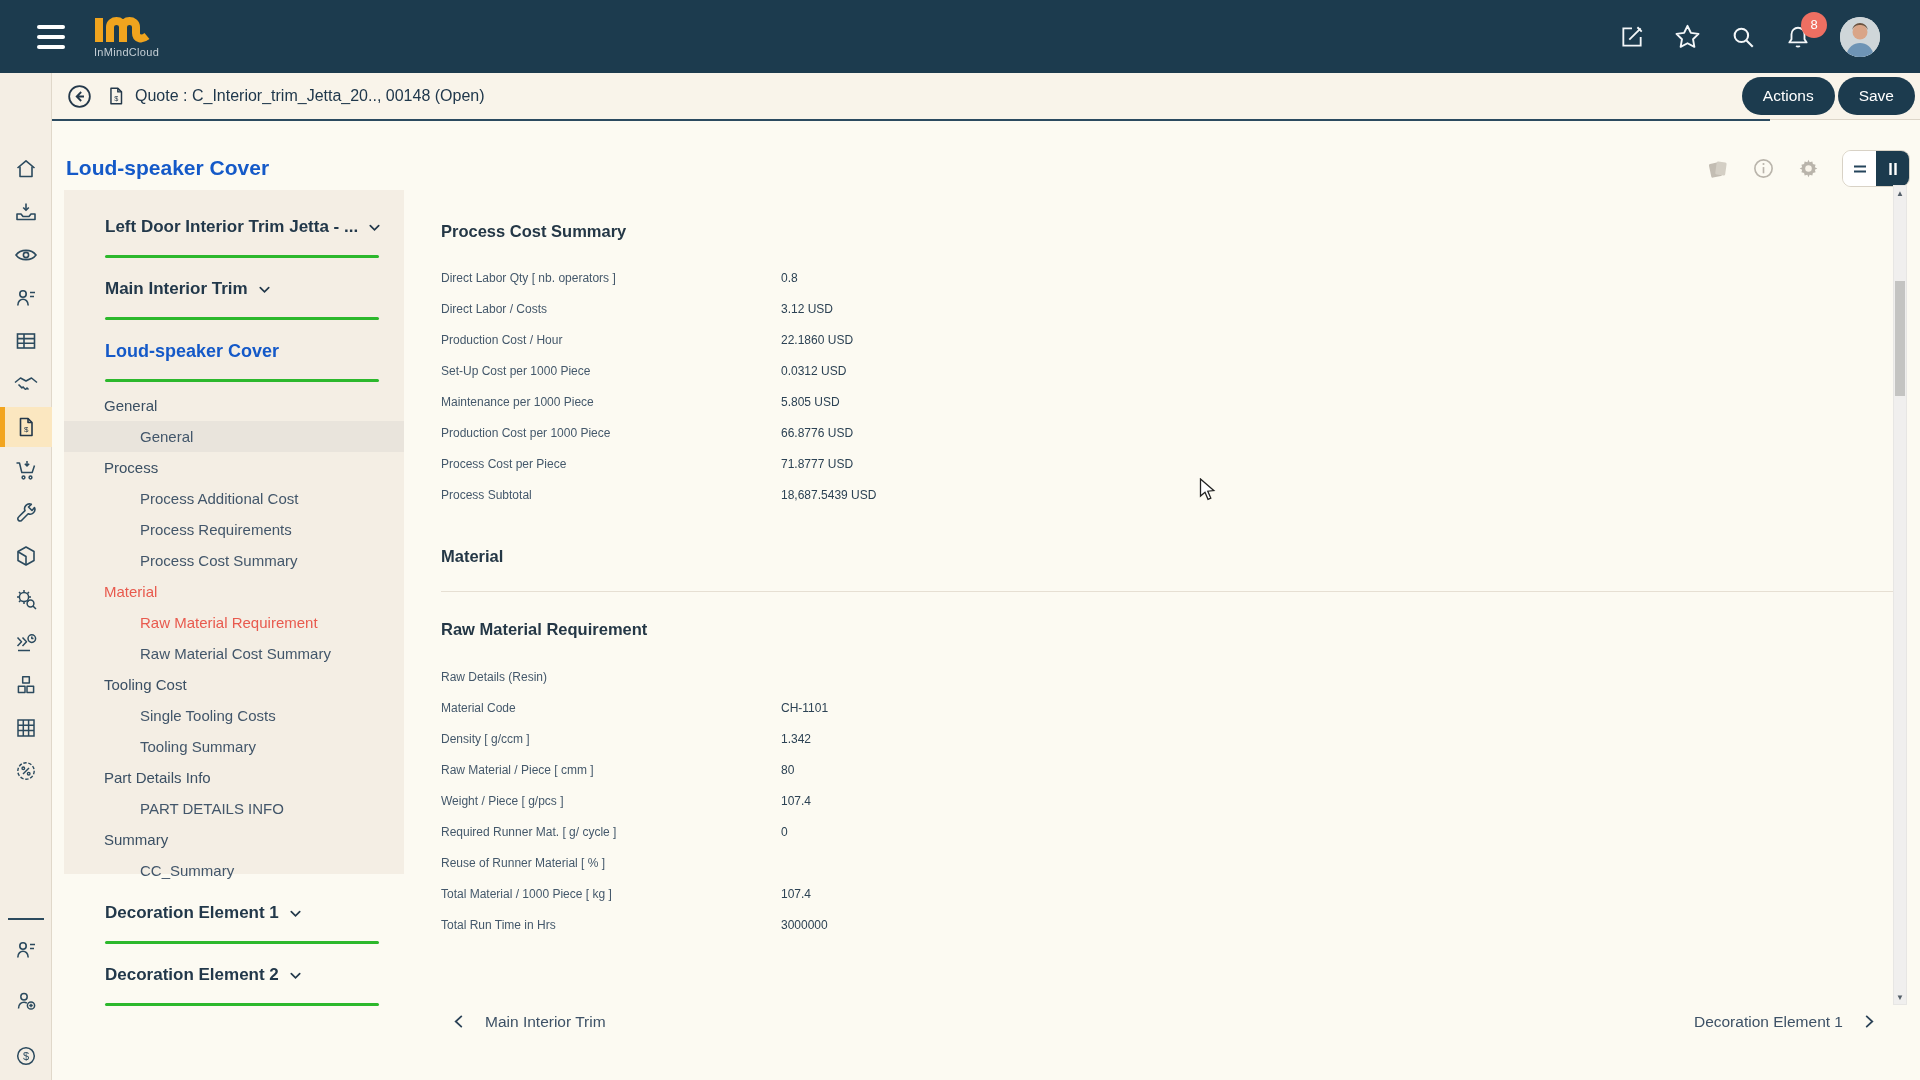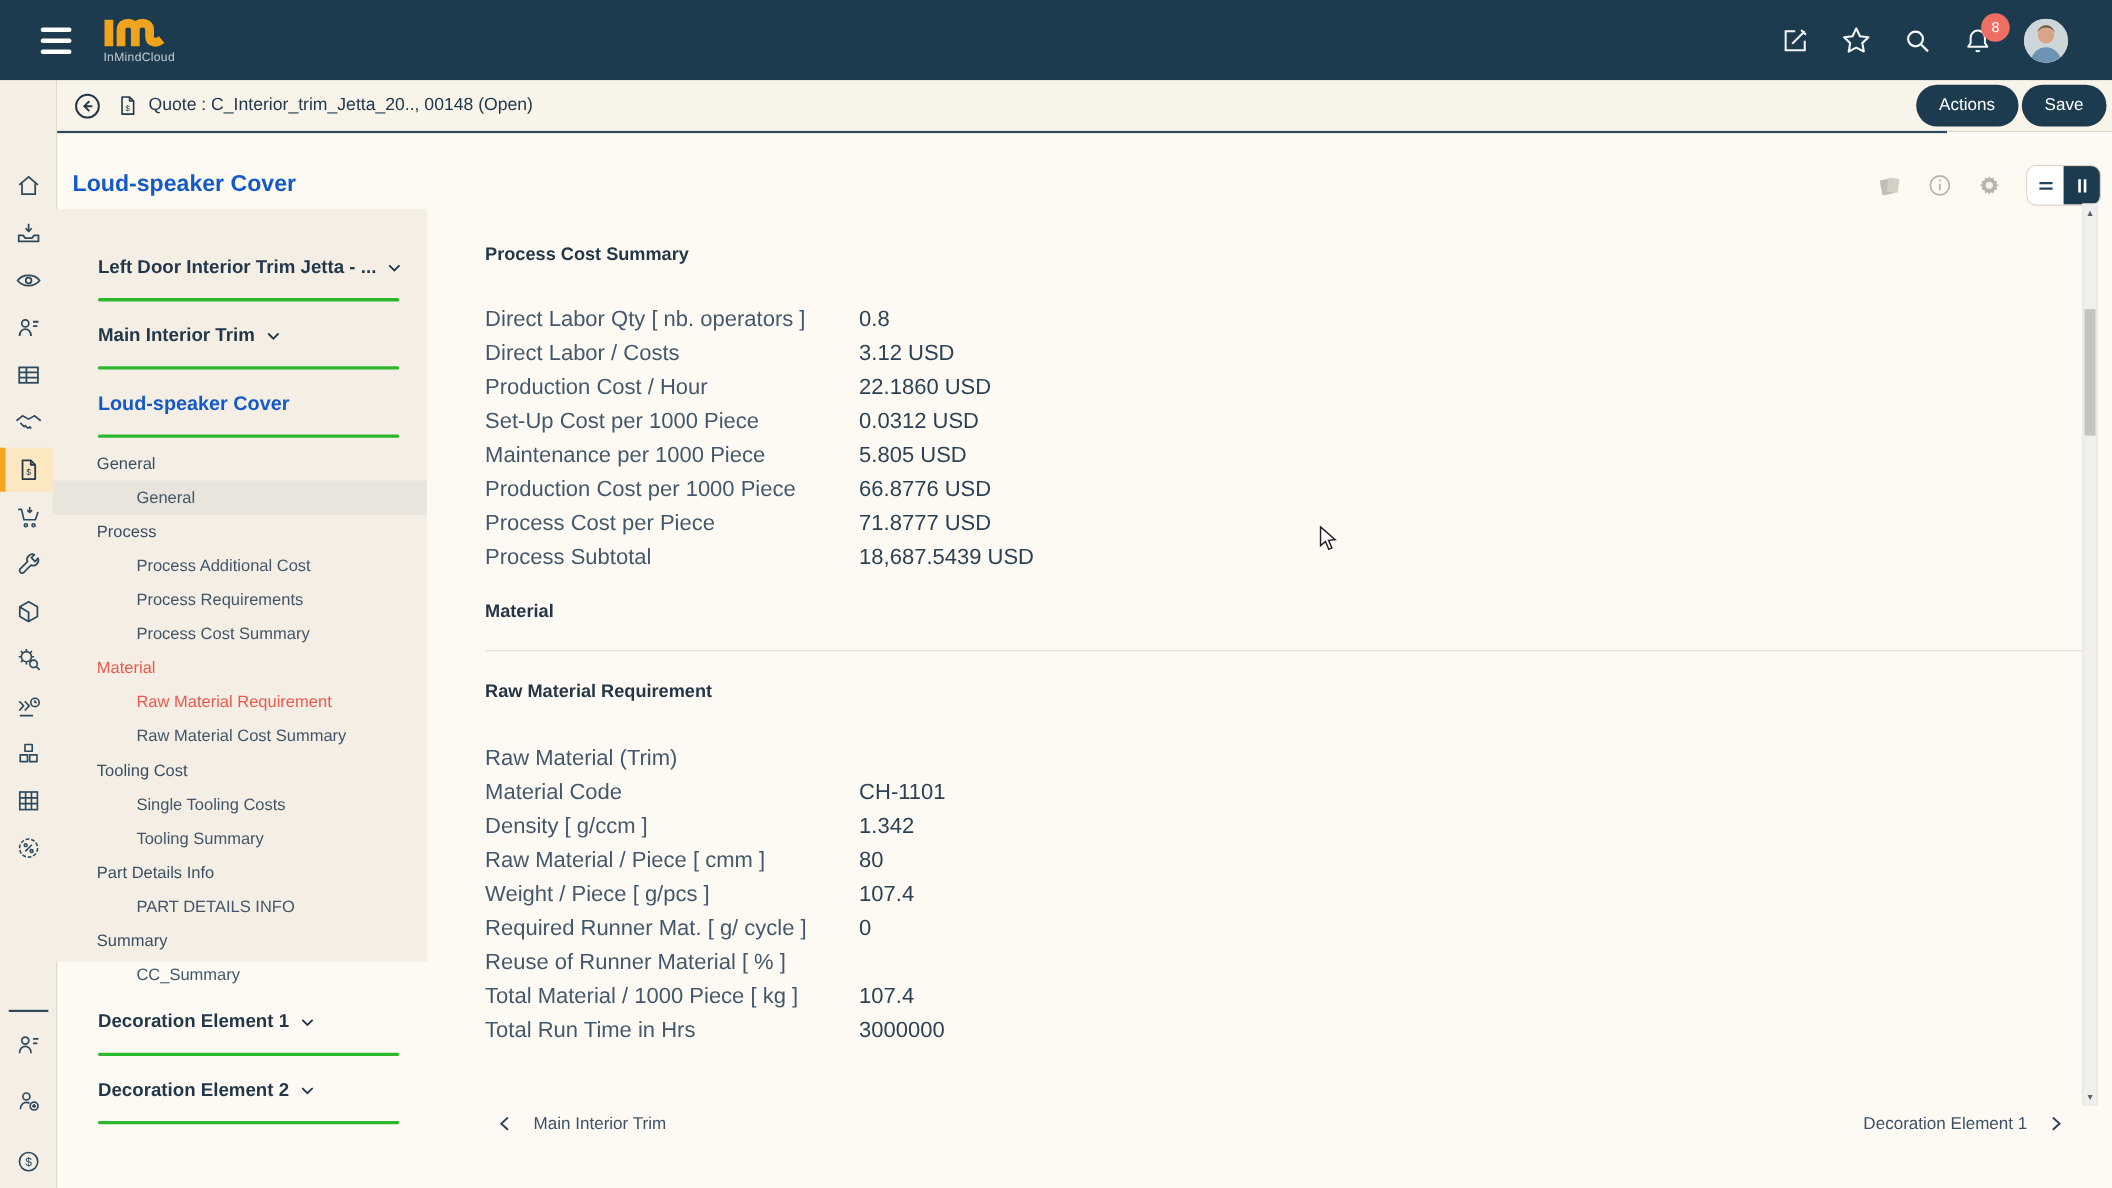--- a/index.html
+++ b/index.html
@@ -38,36 +38,36 @@
         font-family:"Liberation Sans",sans-serif;padding:0 21px;cursor:pointer}
   
   .pagetitle{position:absolute;left:66px;top:156px;font-size:21px;font-weight:700;color:var(--blue)}
   .title-icons{position:absolute;top:150px;left:1706px;display:flex;align-items:center;gap:22px}
   .gray-ic{cursor:pointer}
   .toggle{display:flex;width:68px;height:37px;border:1px solid #d8d2c6;border-radius:9px;overflow:hidden;cursor:pointer}
   .tg-seg{width:34px;display:flex;align-items:center;justify-content:center}
   .tg-seg.on{background:var(--navy)}
   .tg-seg.off{background:#fff}
   
-  .nav{position:absolute;left:48px;top:190px;width:340px;height:684px;background:var(--panel);padding-top:38px}
+  .nav{position:absolute;left:64px;top:190px;width:340px;height:684px;background:var(--panel);padding-top:22px}
   .ng{display:flex;align-items:center;gap:9px;padding-left:41px;height:30px;font-size:17px;font-weight:600;color:#22384a;cursor:pointer;white-space:nowrap}
   .gline{height:3px;background:var(--green);margin:13px 0 16px 41px;width:274px;border-radius:2px}
   .gline.tight{margin-bottom:8px}
   .ncur{padding-left:41px;height:30px;font-size:18px;font-weight:600;color:var(--blue);display:flex;align-items:center;margin-top:4px;cursor:pointer}
   .nsec{padding-left:40px;height:31px;font-size:15px;color:#3a4f63;display:flex;align-items:center;cursor:pointer}
   .nsub{padding-left:76px;height:31px;font-size:15px;color:#42566a;display:flex;align-items:center;cursor:pointer}
   .hl{background:var(--hl)}
   .red{color:var(--red)}
   .mt12{margin-top:12px}
   
   .content{position:absolute;left:392px;top:190px;width:1528px;height:810px;padding:26px 40px 0 49px}
   .sechead{font-size:16.5px;font-weight:600;color:#243746;height:31px;display:flex;align-items:center}
   .rows{margin-top:24px}
   .rows.rm{margin-top:25px}
-  .frow{display:flex;height:31px;align-items:flex-end;font-size:20px}
+  .frow{display:flex;height:31px;align-items:flex-start;font-size:12px}
   .flabel{width:340px;color:var(--label)}
   .fvalue{color:var(--value)}
   .mat-head{margin-top:22px}
   .hr{height:1px;background:#e6dfd3;margin-top:19px;width:1452px}
   .rmr-head{margin-top:22px}
   
   .footer{position:absolute;left:452px;top:1006px;width:1424px;height:31px;display:flex;justify-content:space-between;align-items:center}
   .flink{display:flex;align-items:center;gap:20px;font-size:15.5px;color:#3d5166;cursor:pointer}
   
   .sbar{position:absolute;left:1893px;top:185px;width:14px;height:820px;background:#f0efee;border:1px solid #e7e6e4}
@@ -405,21 +405,21 @@
         <span class="flabel">Process Subtotal</span>
         <span class="fvalue">18,687.5439 USD</span>
       </div>
     </div>
   <div class="sechead mat-head">Material</div>
   <div class="hr"></div>
   <div class="sechead rmr-head">Raw Material Requirement</div>
   <div class="rows rm">
 
       <div class="frow">
-        <span class="flabel">Raw Material (Trim)</span>
+        <span class="flabel">Raw Details (Resin)</span>
         <span class="fvalue"></span>
       </div>
 
       <div class="frow">
         <span class="flabel">Material Code</span>
         <span class="fvalue">CH-1101</span>
       </div>
 
       <div class="frow">
         <span class="flabel">Density [ g/ccm ]</span>

